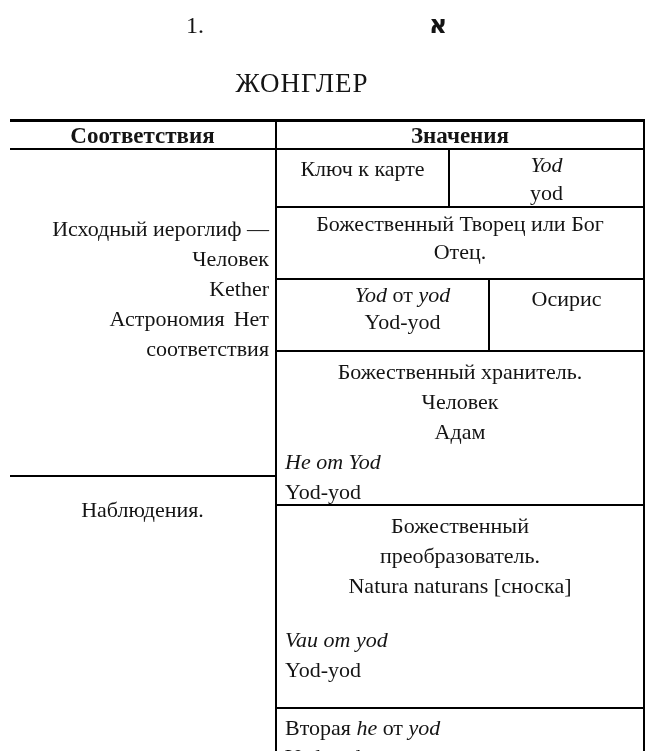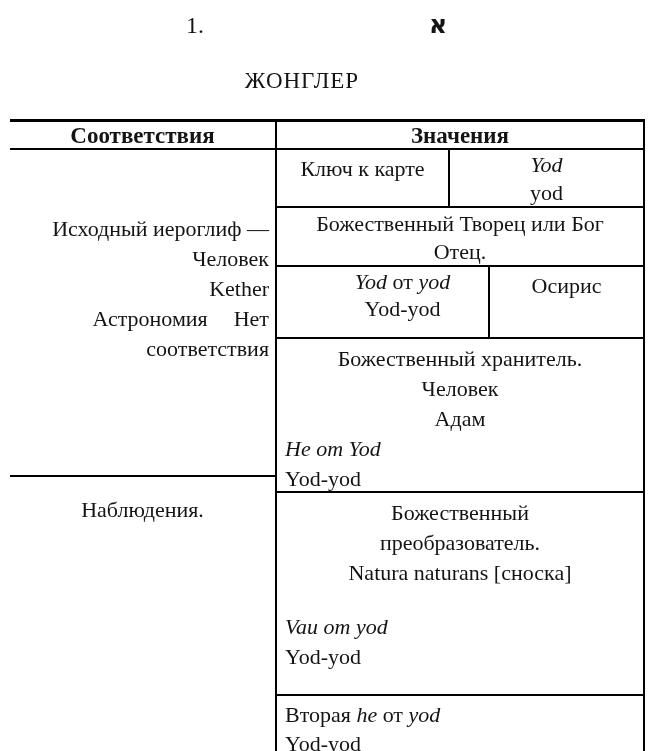--- a/index.html
+++ b/index.html
@@ -28,21 +28,21 @@
     font-size: 25px;
     font-weight: bold;
     font-family: "DejaVu Sans", sans-serif;
   }
   .card-title {
     position: absolute;
     left: 0;
     right: 49px;
     top: 68px;
     text-align: center;
-    font-size: 23px;
+    font-size: 27px;
     letter-spacing: 1px;
   }
   .corr-table {
     position: absolute;
     left: 10px;
     top: 119px;
     width: 635px;
     border-top: 3px solid #000;
     border-right: 2px solid #000;
     border-bottom: 2px solid #000;
@@ -72,42 +72,42 @@
     border-right: 2px solid #000;
   }
   .col-right { flex: 1; }
   .cell-hieroglyph {
     height: 327px;
     border-bottom: 2px solid #000;
     padding: 64px 6px 0 8px;
     line-height: 30px;
   }
   .astron-line { display: block; text-align: right; }
-  .astron-gap { margin-left: 26px; }
+  .astron-gap { margin-left: 9px; }
   .cell-observations {
     height: 261px;
     padding-top: 18px;
     text-align: center;
     line-height: 30px;
   }
   .row-key {
     display: flex;
     height: 58px;
     border-bottom: 2px solid #000;
   }
   .subcell-l {
     width: 173px;
     border-right: 2px solid #000;
     text-align: center;
   }
   .subcell-r { flex: 1; text-align: center; }
   .row-key .subcell-l { padding-top: 5px; line-height: 28px; }
   .row-key .subcell-r { padding-top: 1px; line-height: 28px; }
   .row-creator {
-    height: 59px;
+    height: 72px;
     border-bottom: 2px solid #000;
     text-align: center;
     line-height: 28px;
     padding-top: 2px;
   }
   .row-yod {
     display: flex;
     height: 72px;
     border-bottom: 2px solid #000;
     padding-left: 40px;

